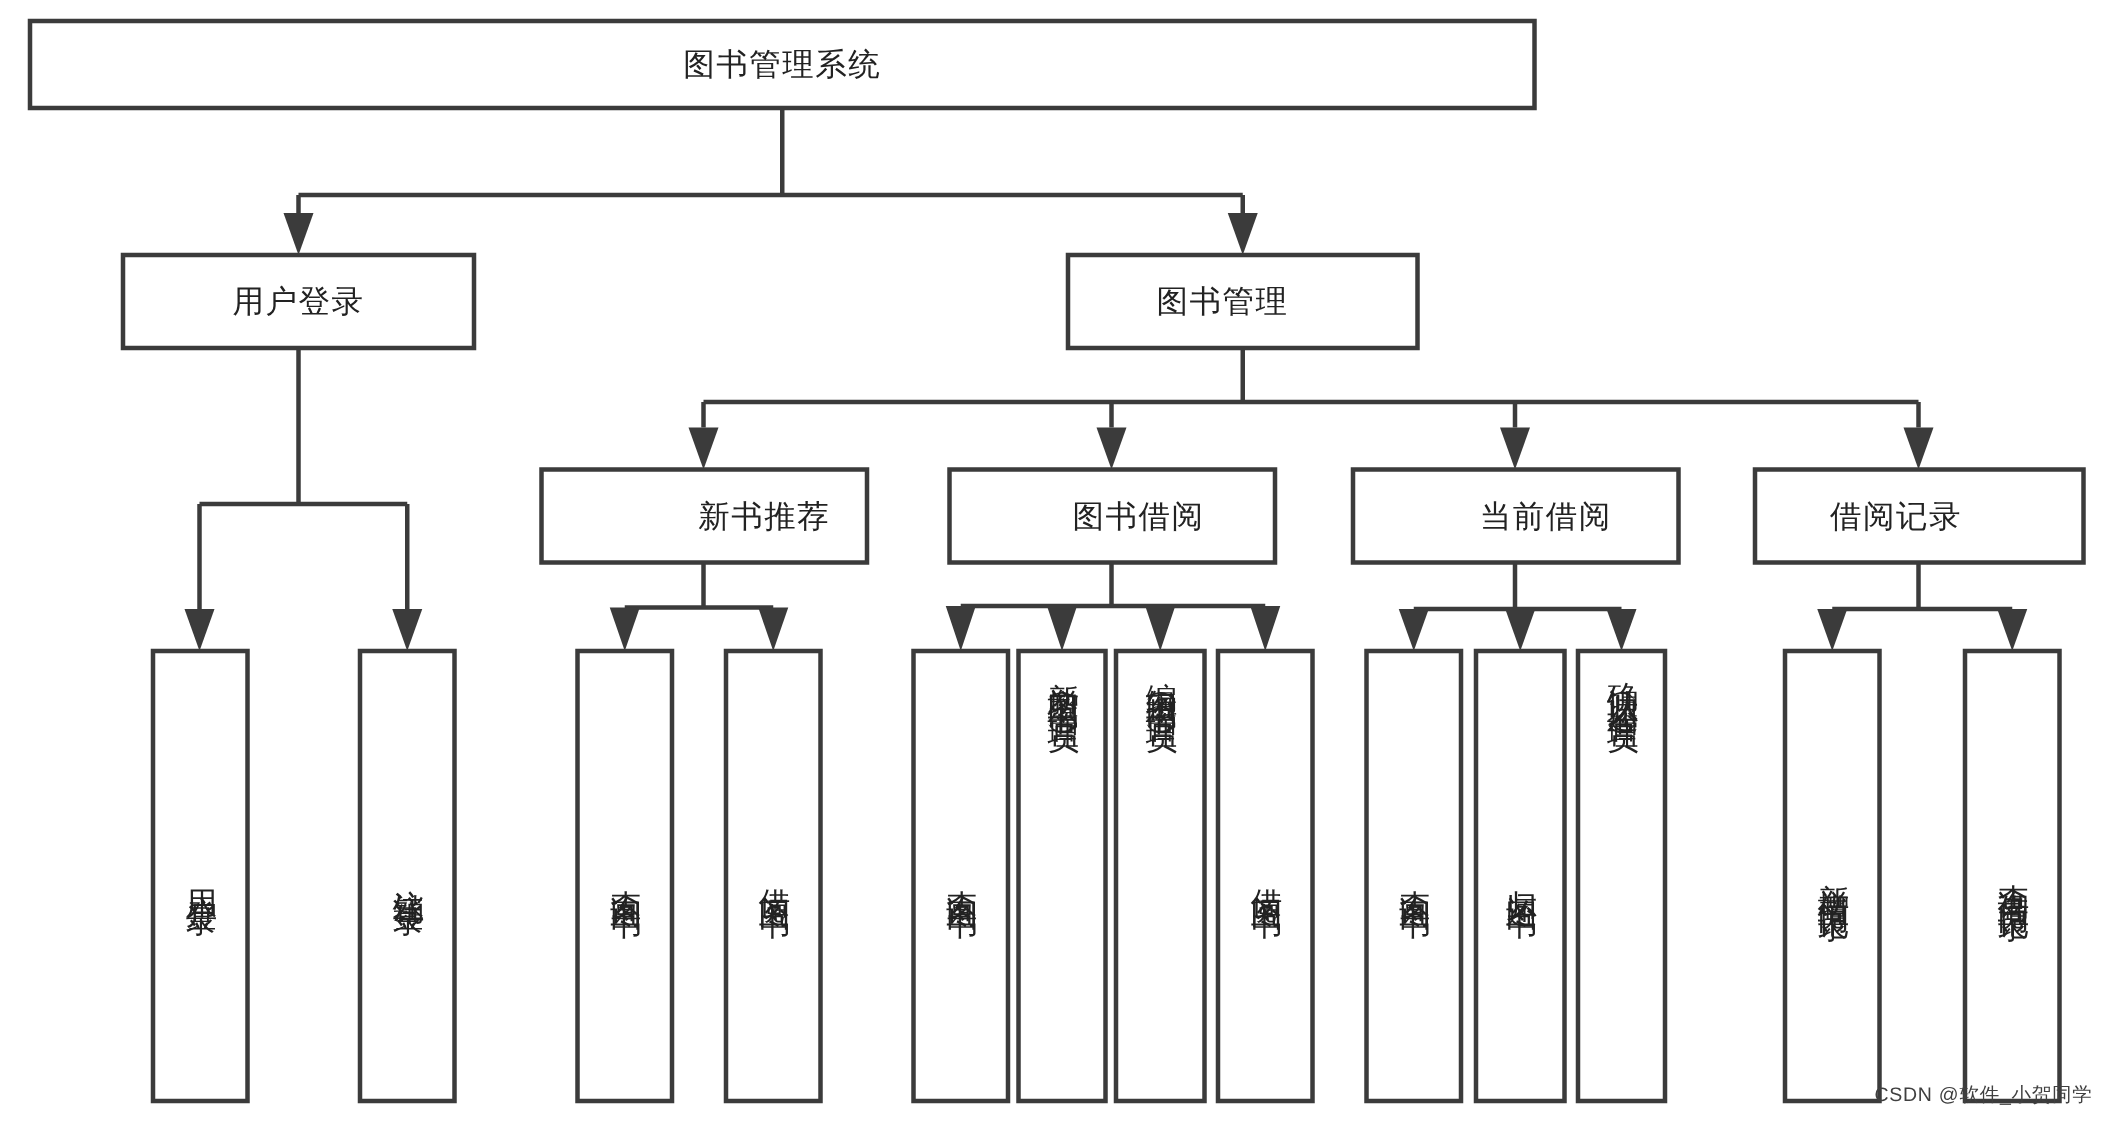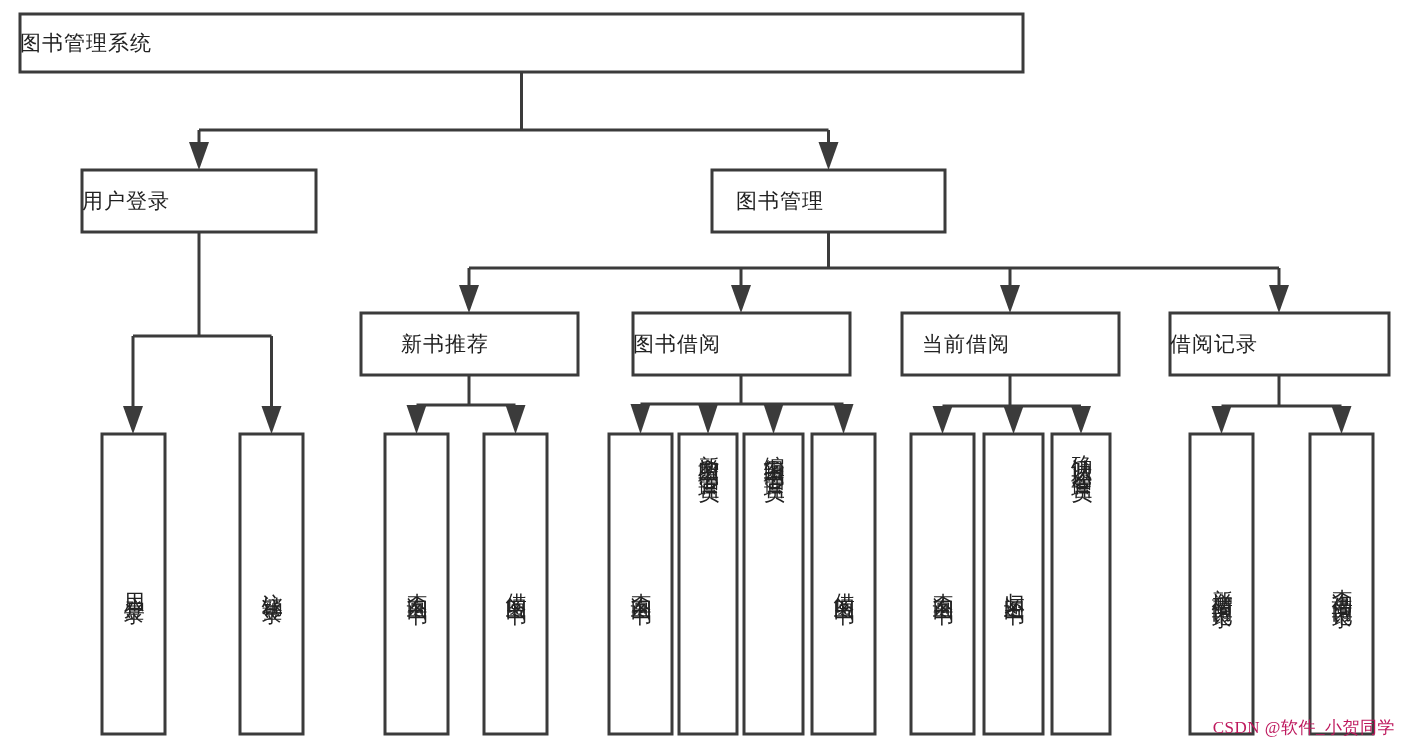--- a/index.html
+++ b/index.html
@@ -60,37 +60,37 @@
     line-height: 1.32;
     letter-spacing: 4px;
     color: #222222;
     white-space: nowrap;
     text-align: center;
   }
   .hlabel-wrap {
     position: absolute;
     display: flex;
     align-items: center;
-    justify-content: flex-start;
+    justify-content: center;
     pointer-events: none;
   }
   .hlabel {
     font-family: "DejaVu Sans", "Liberation Sans", sans-serif;
     font-size: 21px;
     color: #222222;
     white-space: nowrap;
     letter-spacing: 1px;
   }
   #watermark {
     position: absolute;
     right: 10px;
     bottom: 8px;
-    font-family: Liberation Serif, serif;
-    font-size: 17px;
-    color: #be185d;
+    font-family: Liberation Sans, sans-serif;
+    font-size: 13px;
+    color: #404040;
     white-space: nowrap;
     letter-spacing: 0.5px;
   }
 </style>
 </head>
 <body>
 
 <div id="diagram-root">
 
   <svg class="flow" viewBox="0 0 1405 747">
@@ -187,21 +187,21 @@
   </svg>
 
   <div class="hlabel-wrap" style="left:20px; top:14px; width:1003px; height:58px;">
     <span class="hlabel">图书管理系统</span>
   </div>
 
   <div class="hlabel-wrap" style="left:82px; top:170px; width:234px; height:62px;">
     <span class="hlabel">用户登录</span>
   </div>
 
-  <div class="hlabel-wrap" style="left:736px; top:170px; width:248px; height:62px;">
+  <div class="hlabel-wrap" style="left:691px; top:170px; width:248px; height:62px;">
     <span class="hlabel">图书管理</span>
   </div>
 
   <div class="hlabel-wrap" style="left:361px; top:313px; width:217px; height:62px;margin-left:40px;">
     <span class="hlabel">新书推荐</span>
   </div>
 
   <div class="hlabel-wrap" style="left:633px; top:313px; width:252px; height:62px;">
     <span class="hlabel">图书借阅</span>
   </div>

